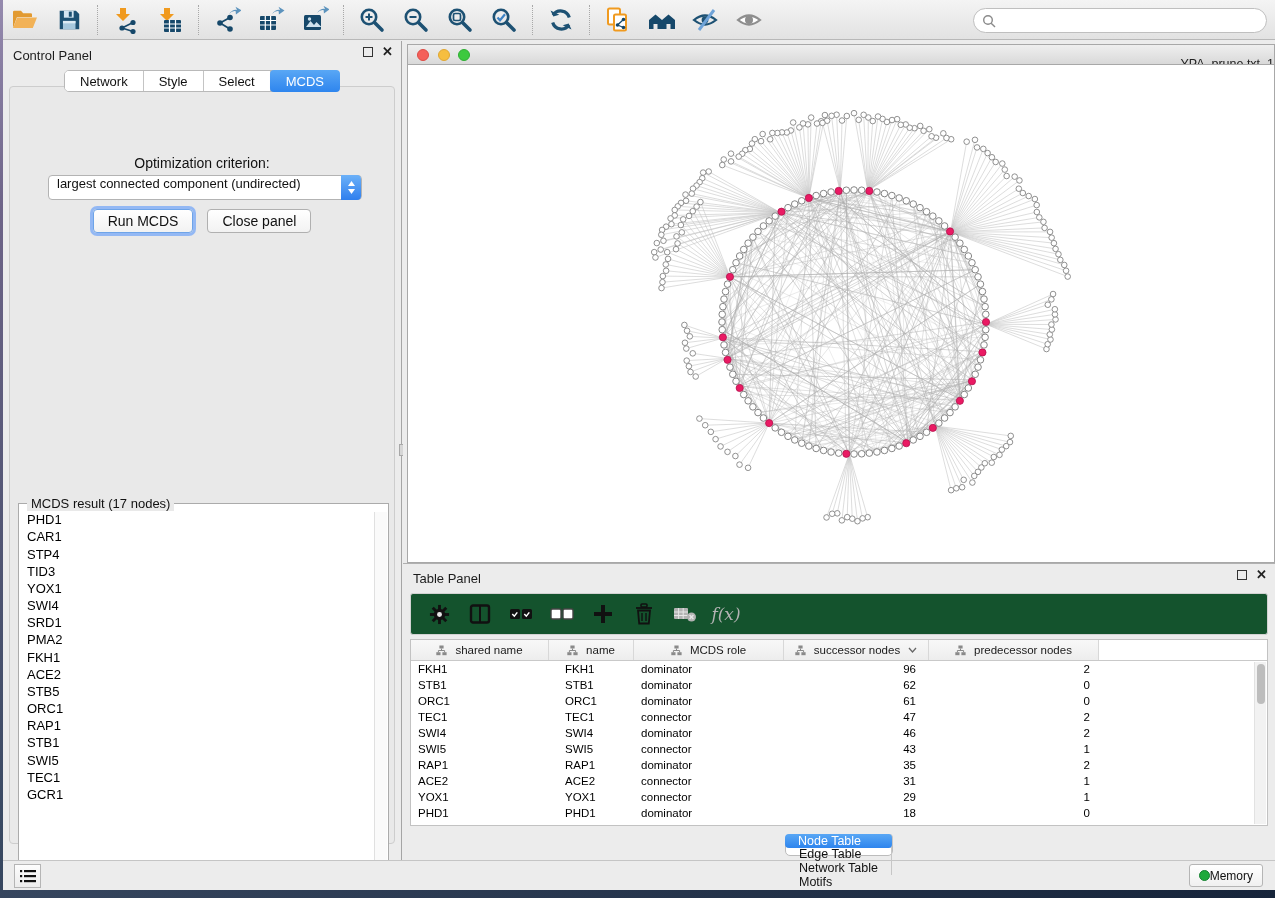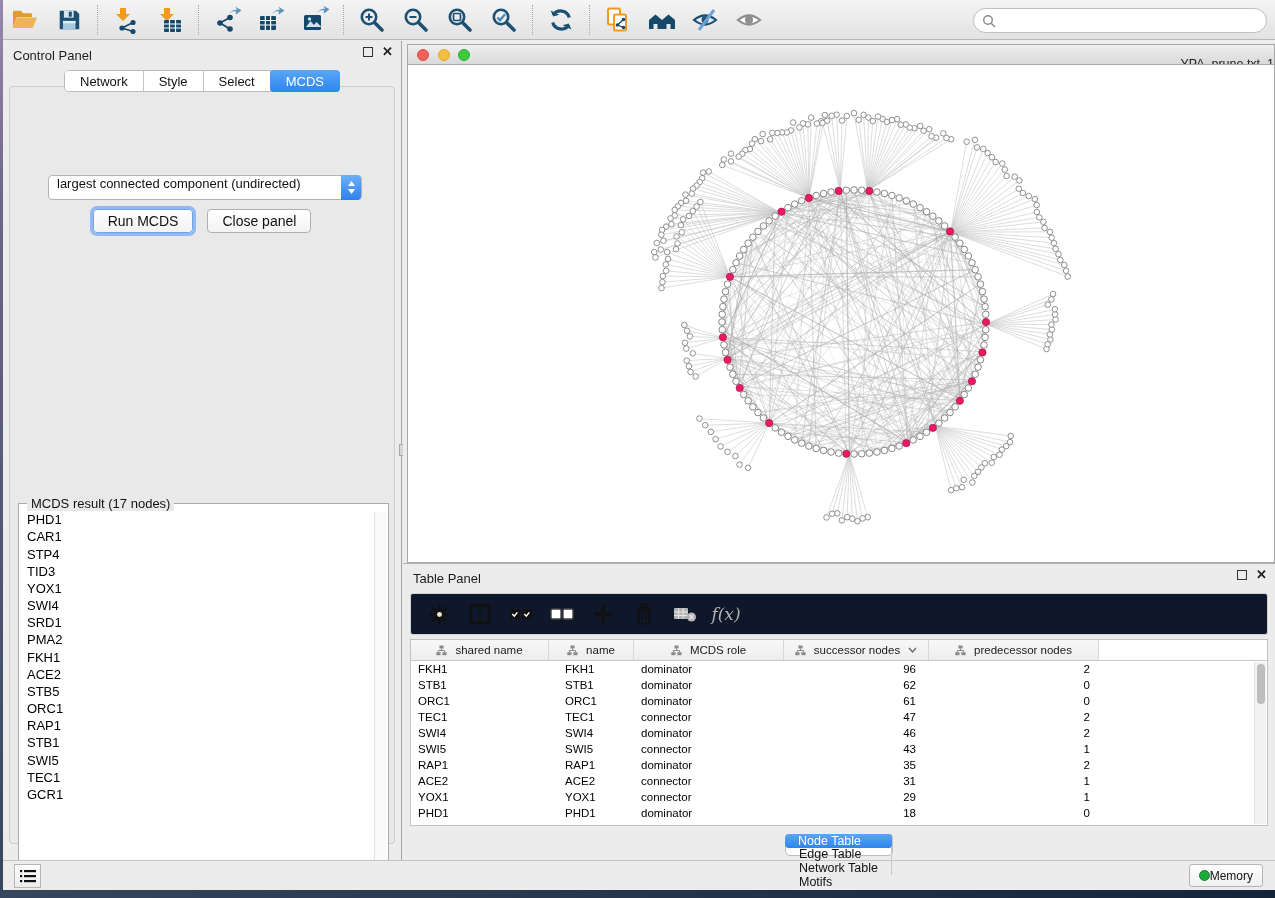--- a/index.html
+++ b/index.html
@@ -64,21 +64,21 @@
                background:linear-gradient(#efefef,#d9d9d9); border:1px solid #a8a8a8; border-bottom:none; }
   .lights { position:absolute; left:9px; top:4px; display:flex; gap:8.5px; }
   .light { width:12px; height:12px; border-radius:50%; }
   .net-title-text { position:absolute; width:100%; top:12px; text-align:right; font-size:12.5px; color:#222; }
   .net-canvas { position:absolute; left:4px; top:23px; right:0; bottom:0; background:#fff; border:1px solid #a8a8a8; }
   .grip { position:absolute; width:10px; height:4px; background:#c2c2c2; border:1px solid #9d9d9d; }
   .vgrip { position:absolute; width:5px; height:12px; background:#d6d6d6; border:1px solid #a8a8a8; }
 
   
   .tpanel { position:absolute; left:400px; top:563px; width:872px; height:297px; background:#ececec; border-top:1px solid #b0b0b0; }
-  .tp-toolbar { position:absolute; left:7px; top:29px; right:7px; height:42px; background:#0f172a;
+  .tp-toolbar { position:absolute; left:7px; top:29px; right:7px; height:42px; background:#14532d;
                 border:1px solid #d2d2d2; border-radius:3px; display:flex; align-items:center; gap:17px; padding-left:16px; }
   .tp-ico { width:24px; height:24px; display:flex; align-items:center; justify-content:center; }
   .fx { font-family:"DejaVu Serif", serif; font-style:italic; font-size:17px; color:#b3b3b3; }
 
   .tablebox { position:absolute; left:7px; top:75px; right:7px; height:187px; background:#fff; border:1px solid #c2c2c2; }
   .thead { display:grid; grid-template-columns:138px 85px 150px 145px 170px 1fr; height:21px;
            background:linear-gradient(#f8f8f8,#ededed); border-bottom:1px solid #c9c9c9; }
   .th { display:flex; align-items:center; justify-content:center; gap:8px; font-size:11.5px; color:#1a1a1a;
         border-right:1px solid #d8d8d8; position:relative; }
   .th:last-child { border-right:none; background:#fff; }
@@ -250,20 +250,21 @@
       <div class="float-box"></div>
       <div class="close-x">✕</div>
     </div>
     <div class="cp-tabs">
         <div class="cp-tab">Network</div>
         <div class="cp-tab">Style</div>
         <div class="cp-tab">Select</div>
         <div class="cp-tab active">MCDS</div>
       </div>
     <div class="cp-body">
+      <div class="opt-label">Optimization criterion:</div>
       <div class="mac-select">
         <span>largest connected component (undirected)</span>
         <span class="sel-cap">
           <svg width="9" height="6" viewBox="0 0 9 6">
               <path d="M4.5 0 L8 5 H1 Z" fill="#fff"></path>
             </svg>
           <svg width="9" height="6" viewBox="0 0 9 6">
               <path d="M4.5 6 L8 1 H1 Z" fill="#fff"></path>
             </svg>
         </span>

